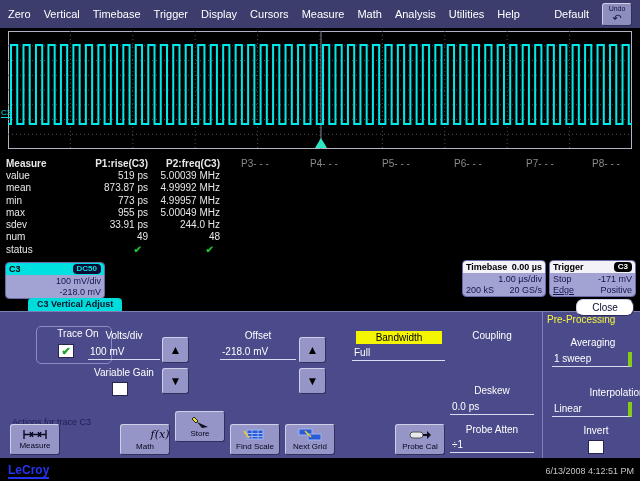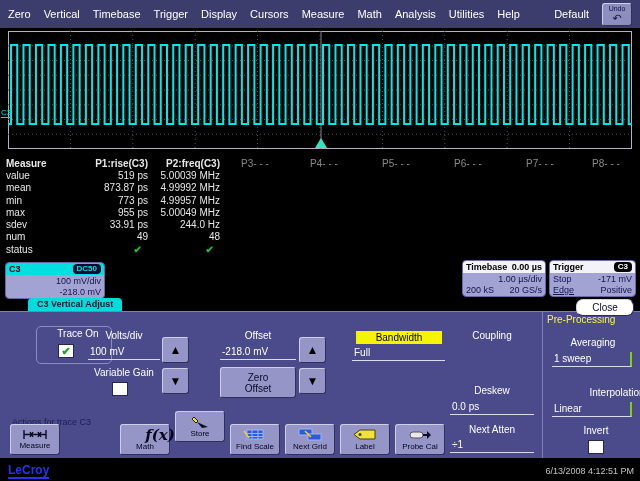--- a/index.html
+++ b/index.html
@@ -76,23 +76,23 @@
     justify-content:center; text-align:center; line-height:11px; }
   .hl-yellow { position:absolute; background:#f5f500; color:#000; font-size:10px;
     text-align:center; line-height:13px; }
   .yellow-text { position:absolute; color:#f8f840; font-size:10px; }
   .vsep { position:absolute; width:1px; background:#8080b8; }
   .actions { position:absolute; color:#1d1d52; font-size:9px; }
   .actbtn { position:absolute; width:50px; height:31px; background:#9595c7;
     border:1px solid; border-color:#cfcfe8 #30305c #30305c #cfcfe8;
     border-radius:3px; display:flex; flex-direction:column; align-items:center;
     justify-content:center; gap:1px; color:#05051e; font-size:8px; }
-  .fx { font-family:"DejaVu Serif", serif; font-style:italic; font-weight:bold;
-    font-size:15px; line-height:12px;margin-left:30px; }
-  .pp-field { border-right:2px solid #84cc16; }
+  .fx { font-family:"DejaVu Serif", serif; font-style:italic; font-weight:normal;
+    font-size:11px; line-height:12px;margin-left:30px; }
+  .pp-field { border-right:4px solid #84cc16; }
 
   
   .footer { position:absolute; left:0; top:461px; width:640px; height:20px;
     background:#000; display:flex; align-items:center; }
   .brand { margin-left:8px; color:#2634f0; font-weight:bold; font-size:12px;
     border-bottom:2px solid #2634f0; line-height:13px; }
   .datetime { margin-left:auto; margin-right:6px; color:#c4c4c4; font-size:9px; }
 </style>
 </head>
 <body>
@@ -267,36 +267,33 @@
     <div class="dlg-label" style="left:88px; top:33px; width:72px;">Volts/div</div>
     <div class="dlg-value" style="left:88px; top:48px; width:72px;">100 mV</div>
     <div class="dlg-label" style="left:86px; top:70px; width:76px;">Variable Gain</div>
     <div class="cbx" style="left:112px; top:85px;"></div>
 
     <div class="spin" style="left:162px; top:40px;"><span>▲</span></div>
     <div class="spin" style="left:162px; top:71px;"><span>▼</span></div>
 
     <div class="dlg-label" style="left:220px; top:33px; width:76px;">Offset</div>
     <div class="dlg-value" style="left:220px; top:48px; width:76px;">-218.0 mV</div>
-    <div class="pushbtn" style="left:220px; top:70px; width:76px; height:31px;">
-      <span style="width:45px;">Zero Offset</span>
-    </div>
 
     <div class="spin" style="left:299px; top:40px;"><span>▲</span></div>
     <div class="spin" style="left:299px; top:71px;"><span>▼</span></div>
 
     <div class="hl-yellow" style="left:356px; top:34px; width:86px; height:13px;">Bandwidth</div>
     <div class="dlg-value" style="left:352px; top:49px; width:93px;">Full</div>
 
     <div class="dlg-label" style="left:452px; top:33px; width:80px;">Coupling</div>
 
     <div class="dlg-label" style="left:452px; top:88px; width:80px;">Deskew</div>
     <div class="dlg-value" style="left:450px; top:103px; width:84px;">0.0 ps</div>
 
-    <div class="dlg-label" style="left:452px; top:127px; width:80px;">Next Atten</div>
+    <div class="dlg-label" style="left:452px; top:127px; width:80px;">Probe Atten</div>
     <div class="dlg-value" style="left:450px; top:141px; width:84px;">÷1</div>
 
     <div class="vsep" style="left:542px; top:15px; height:146px;"></div>
 
     <div class="yellow-text" style="left:547px; top:17px;">Pre-Processing</div>
     <div class="dlg-label" style="left:552px; top:40px; width:82px;">Averaging</div>
     <div class="dlg-value pp-field" style="left:552px; top:55px; width:80px;">1 sweep</div>
     <div class="dlg-label" style="left:574px; top:90px; width:86px;">Interpolation</div>
     <div class="dlg-value pp-field" style="left:552px; top:105px; width:80px;">Linear</div>
     <div class="dlg-label" style="left:566px; top:128px; width:60px;">Invert</div>
@@ -330,27 +327,20 @@
       <span>Find Scale</span>
     </div>
     <div class="actbtn" style="left:285px; top:127px;">
       <svg width="26" height="13">
           <rect x="2" y="1" width="13" height="6" fill="#2b5bd7" stroke="#9db6f2"></rect>
           <rect x="11" y="6" width="13" height="6" fill="#2b5bd7" stroke="#9db6f2"></rect>
           <path d="M8,3 L14,9" stroke="#f0d020" stroke-width="1.5"></path>
         </svg>
       <span>Next Grid</span>
     </div>
-    <div class="actbtn" style="left:340px; top:127px;">
-      <svg width="26" height="12">
-          <path d="M8,1 L23,1 L23,10 L8,10 L2,5.5 Z" fill="#f2e23a" stroke="#44440a"></path>
-          <circle cx="8" cy="5.5" r="1.5" fill="#44440a"></circle>
-        </svg>
-      <span>Label</span>
-    </div>
     <div class="actbtn" style="left:395px; top:127px;">
       <svg width="26" height="12">
           <rect x="3" y="3" width="13" height="6" rx="3" fill="#e8e8ee" stroke="#555"></rect>
           <path d="M16,6 L23,6" stroke="#101020" stroke-width="2"></path>
           <path d="M20,2 L24,6 L20,10" fill="#101020"></path>
         </svg>
       <span>Probe Cal</span>
     </div>
   </div>
 

